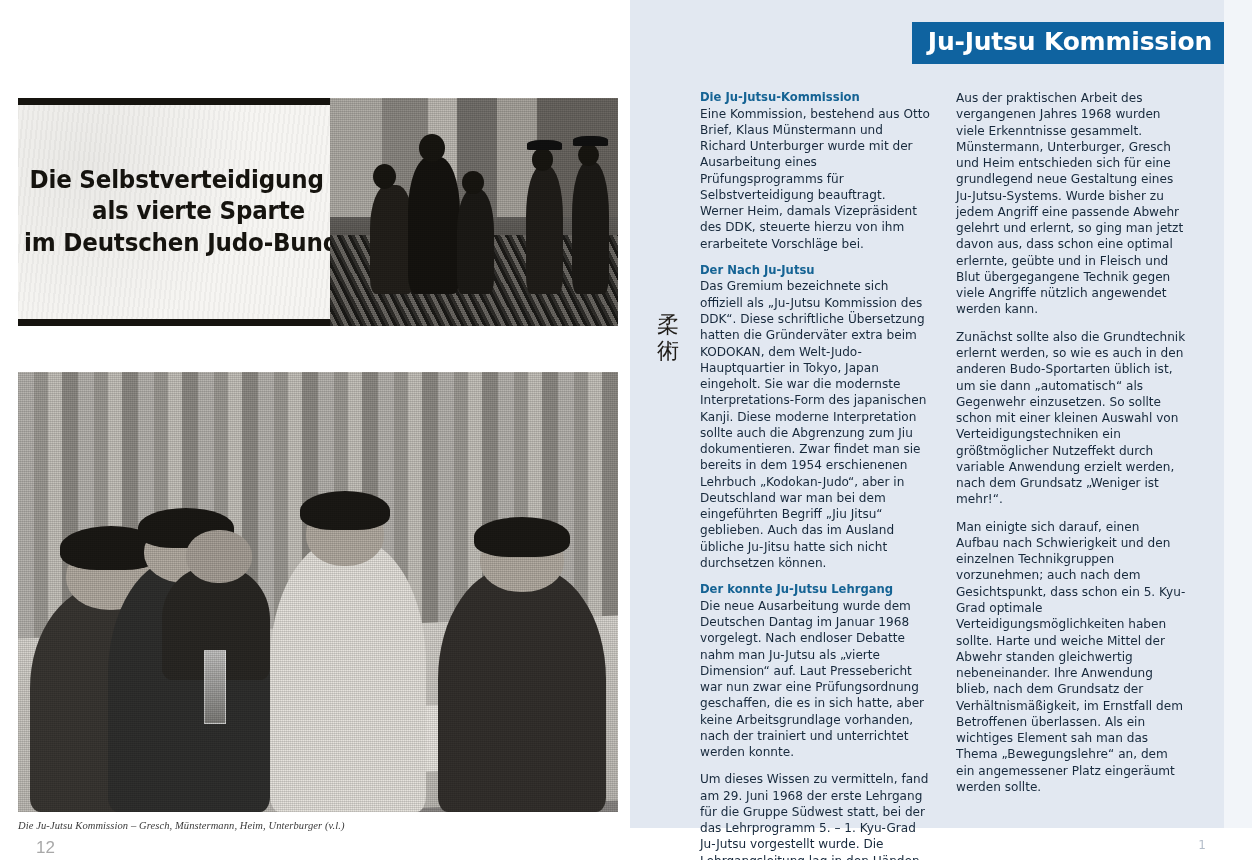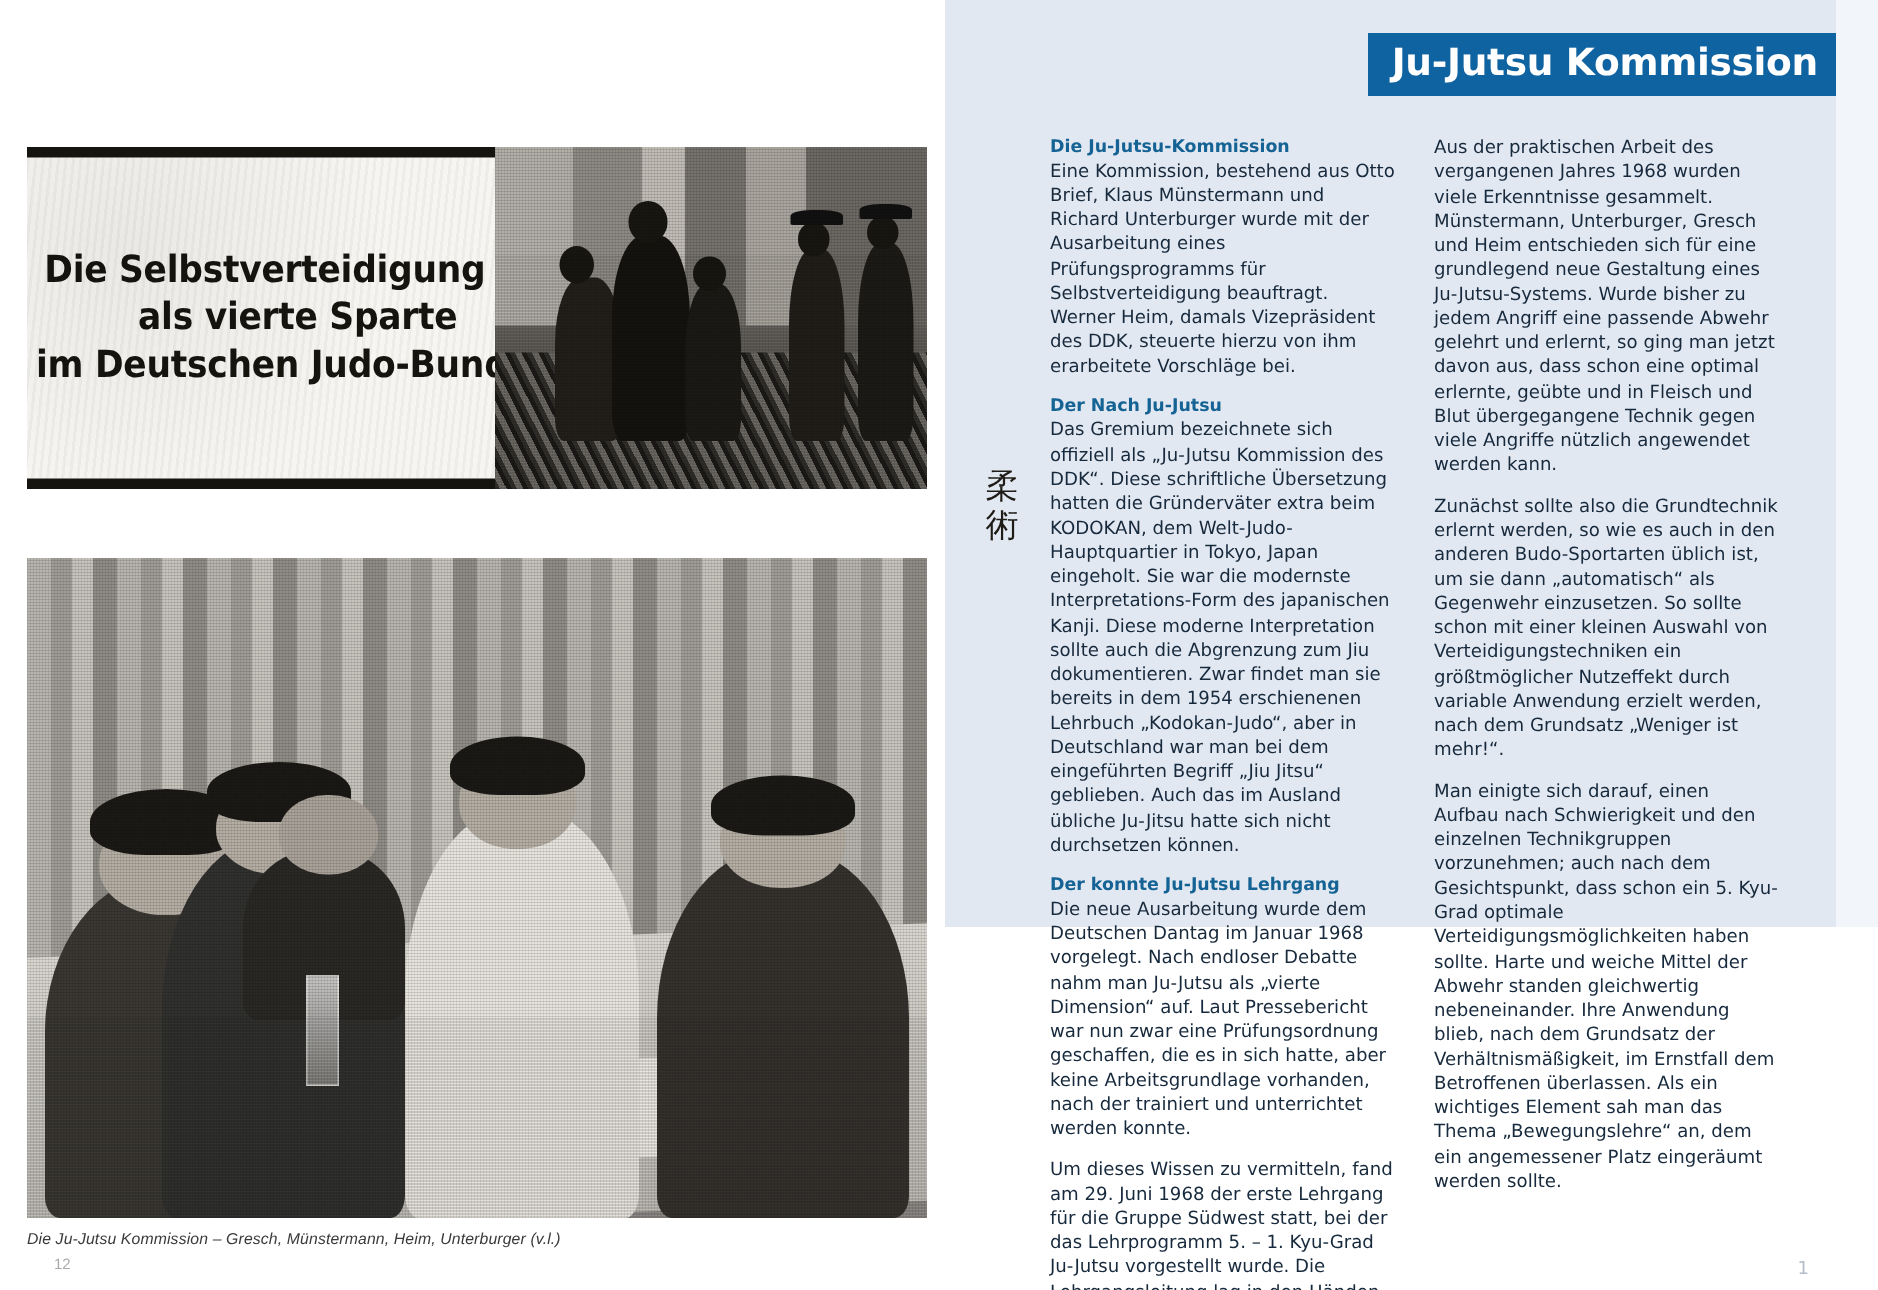--- a/index.html
+++ b/index.html
@@ -161,37 +161,37 @@
   .m5 { left: 24%; bottom: 30%; width: 18%; height: 26%; background: #2a2824; border-radius: 46% 46% 10% 10%; }
   .m5h { left: 28%; bottom: 52%; width: 11%; height: 12%; background: #a9a299; }
   .glass {
     position: absolute; left: 31%; bottom: 20%;
     width: 22px; height: 74px;
     background: linear-gradient(180deg, rgba(255,255,255,.72), rgba(235,232,226,.42));
     border: 1px solid rgba(255,255,255,.55);
   }
   .caption-left {
     position: absolute; left: 18px; top: 820px;
-    font-family: Liberation Sans, sans-serif;
+    font-family: Liberation Serif, serif;
     font-style: italic;
     font-size: 10.5px;
     color: #3a3a3a;
     letter-spacing: .1px;
   }
   .pageno-left {
     position: absolute; left: 36px; top: 838px;
-    font-size: 10px; color: #a8a8a8;
+    font-size: 17px; color: #a8a8a8;
     font-family: Liberation Sans, sans-serif;
   }
 
   
   .page-right {
     position: relative;
     flex: 0 0 622px;
-    height: 618px;
+    height: 828px;
     background: #e2e8f1;
   }
   .edge-strip {
     position: absolute; right: 0; top: 0; width: 28px; height: 100%;
     background: #f2f5f9;
   }
   .banner {
     position: absolute;
     right: 28px; top: 22px;
     background: #0f63a0;

